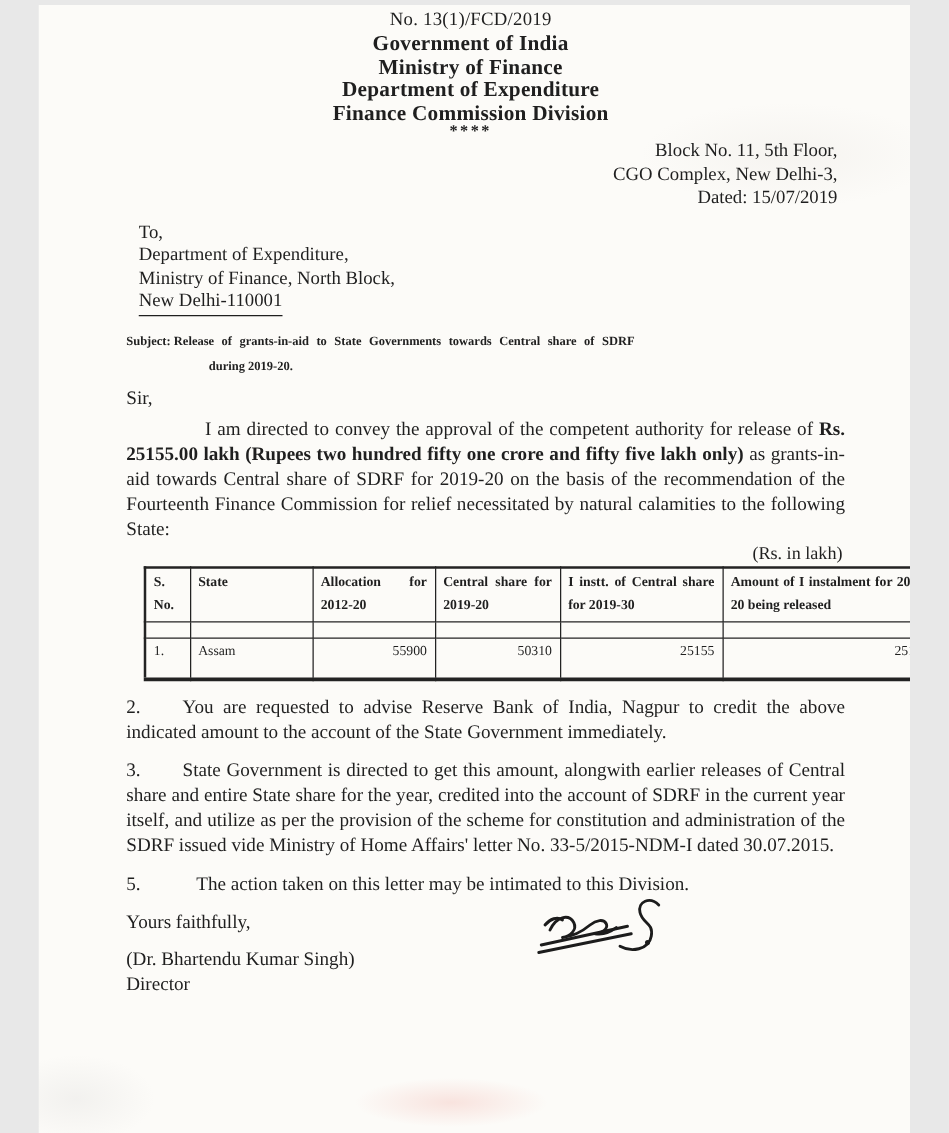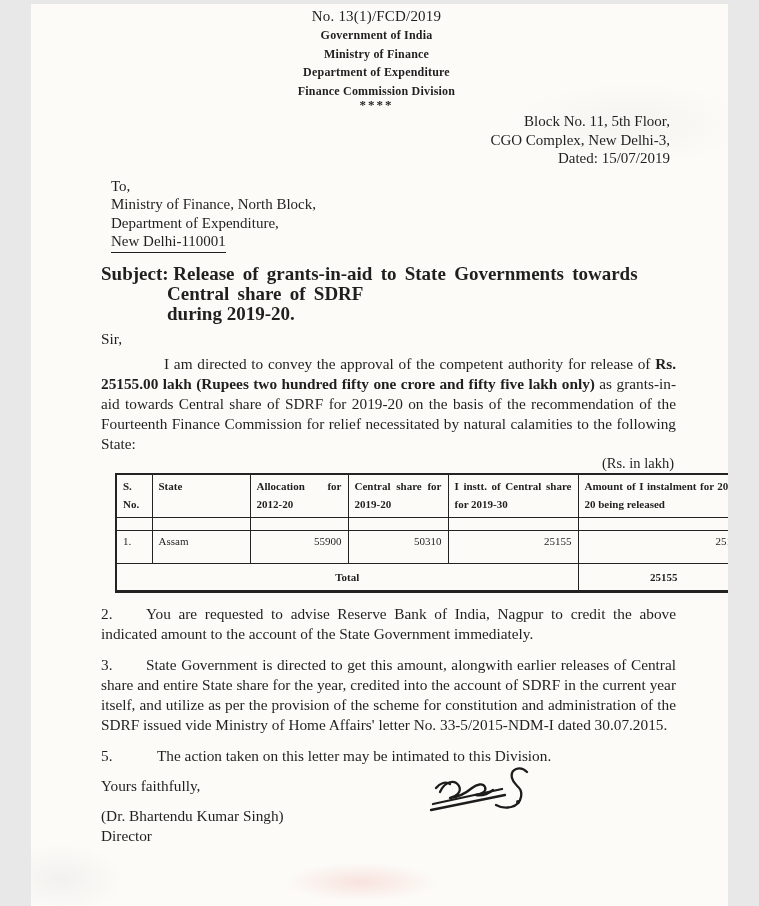--- a/index.html
+++ b/index.html
@@ -15,29 +15,29 @@
       radial-gradient(ellipse 170px 60px at 600px 120px, rgba(190,180,170,0.10), rgba(190,180,170,0) 70%),
       radial-gradient(ellipse 90px 50px at 30px 875px, rgba(170,170,170,0.12), rgba(170,170,170,0) 70%),
       #fcfbf8;
     padding:3px 52px 0 70px;
     overflow:hidden;
   }
   .scan-edge { position:absolute; top:0; bottom:0; left:750px; width:3px; background:#1a1a1a; }
 
   .letterhead { text-align:center; margin-right:24px; }
   .ref-no { font-size:15px; line-height:19px; letter-spacing:0.2px; }
-  .org-line { font-weight:bold; font-size:12px; line-height:18.5px; letter-spacing:0.2px; }
+  .org-line { font-weight:bold; font-size:17px; line-height:18.5px; letter-spacing:0.2px; }
   .stars { font-weight:bold; font-size:13px; line-height:9px; letter-spacing:2px; }
 
   .origin-block { text-align:right; font-size:15px; line-height:18.5px; margin-top:3px; margin-right:6px; }
 
   .recipient-block { margin-top:9px; margin-left:10px; font-size:15px; line-height:18.5px; }
   .recipient-city { display:inline-block; border-bottom:1.5px solid #1f1f1f; padding-bottom:1px; }
 
-  .subject-line { margin-top:11px; font-weight:bold; font-size:19px; line-height:20px;
+  .subject-line { margin-top:11px; font-weight:bold; font-size:10px; line-height:20px;
                   padding-left:66px; text-indent:-66px; }
   .subject-l1 { word-spacing:3.5px; }
 
   .salutation { margin-top:5px; font-size:15.3px; line-height:20px; }
 
   .body-par { font-size:15.3px; line-height:20px; text-align:justify; }
   .par-1 { margin-top:5px; text-indent:63px; }
   .bold { font-weight:bold; }
 
   .units-note { text-align:right; font-size:14.5px; line-height:17px; margin-top:1px; margin-right:2px; }
@@ -79,22 +79,22 @@
   </div>
 
   <div class="origin-block">
     <div>Block No. 11, 5th Floor,</div>
     <div>CGO Complex, New Delhi-3,</div>
     <div>Dated: 15/07/2019</div>
   </div>
 
   <div class="recipient-block">
     <div>To,</div>
+    <div>Department of Expenditure,</div>
     <div>Ministry of Finance, North Block,</div>
-    <div>Department of Expenditure,</div>
     <div><span class="recipient-city">New Delhi-110001</span></div>
   </div>
 
   <p class="subject-line"><span>Subject:</span>&nbsp;<span class="subject-l1">Release of grants-in-aid to State Governments towards Central share of SDRF</span><br><span>during 2019-20.</span></p>
 
   <p class="salutation">Sir,</p>
 
   <p class="body-par par-1"><span>I am directed to convey the approval of the competent authority for release of </span><span class="bold">Rs. 25155.00 lakh (Rupees two hundred fifty one crore and fifty five lakh only)</span><span> as grants-in-aid towards Central share of SDRF for 2019-20 on the basis of the recommendation of the Fourteenth Finance Commission for relief necessitated by natural calamities to the following State:</span></p>
 
   <div class="units-note">(Rs. in lakh)</div>
@@ -128,24 +128,20 @@
           <td></td>
       </tr>
       <tr class="data-row">
         <td>1.</td>
         <td>Assam</td>
         <td class="cell-num">55900</td>
         <td class="cell-num">50310</td>
         <td class="cell-num">25155</td>
         <td class="cell-num">25155</td>
       </tr>
-      <tr class="total-row">
-        <td colspan="5">Total</td>
-        <td>25155</td>
-      </tr>
     </tbody>
   </table>
 
   <p class="body-par numbered-par"><span class="par-num">2.</span><span>You are requested to advise Reserve Bank of India, Nagpur to credit the above indicated amount to the account of the State Government immediately.</span></p>
 
   <p class="body-par numbered-par"><span class="par-num">3.</span><span>State Government is directed to get this amount, alongwith earlier releases of Central share and entire State share for the year, credited into the account of SDRF in the current year itself, and utilize as per the provision of the scheme for constitution and administration of the SDRF issued vide Ministry of Home Affairs' letter No. 33-5/2015-NDM-I dated 30.07.2015.</span></p>
 
 
   <p class="body-par numbered-par"><span class="par-num wide">5.</span><span>The action taken on this letter may be intimated to this Division.</span></p>
 

